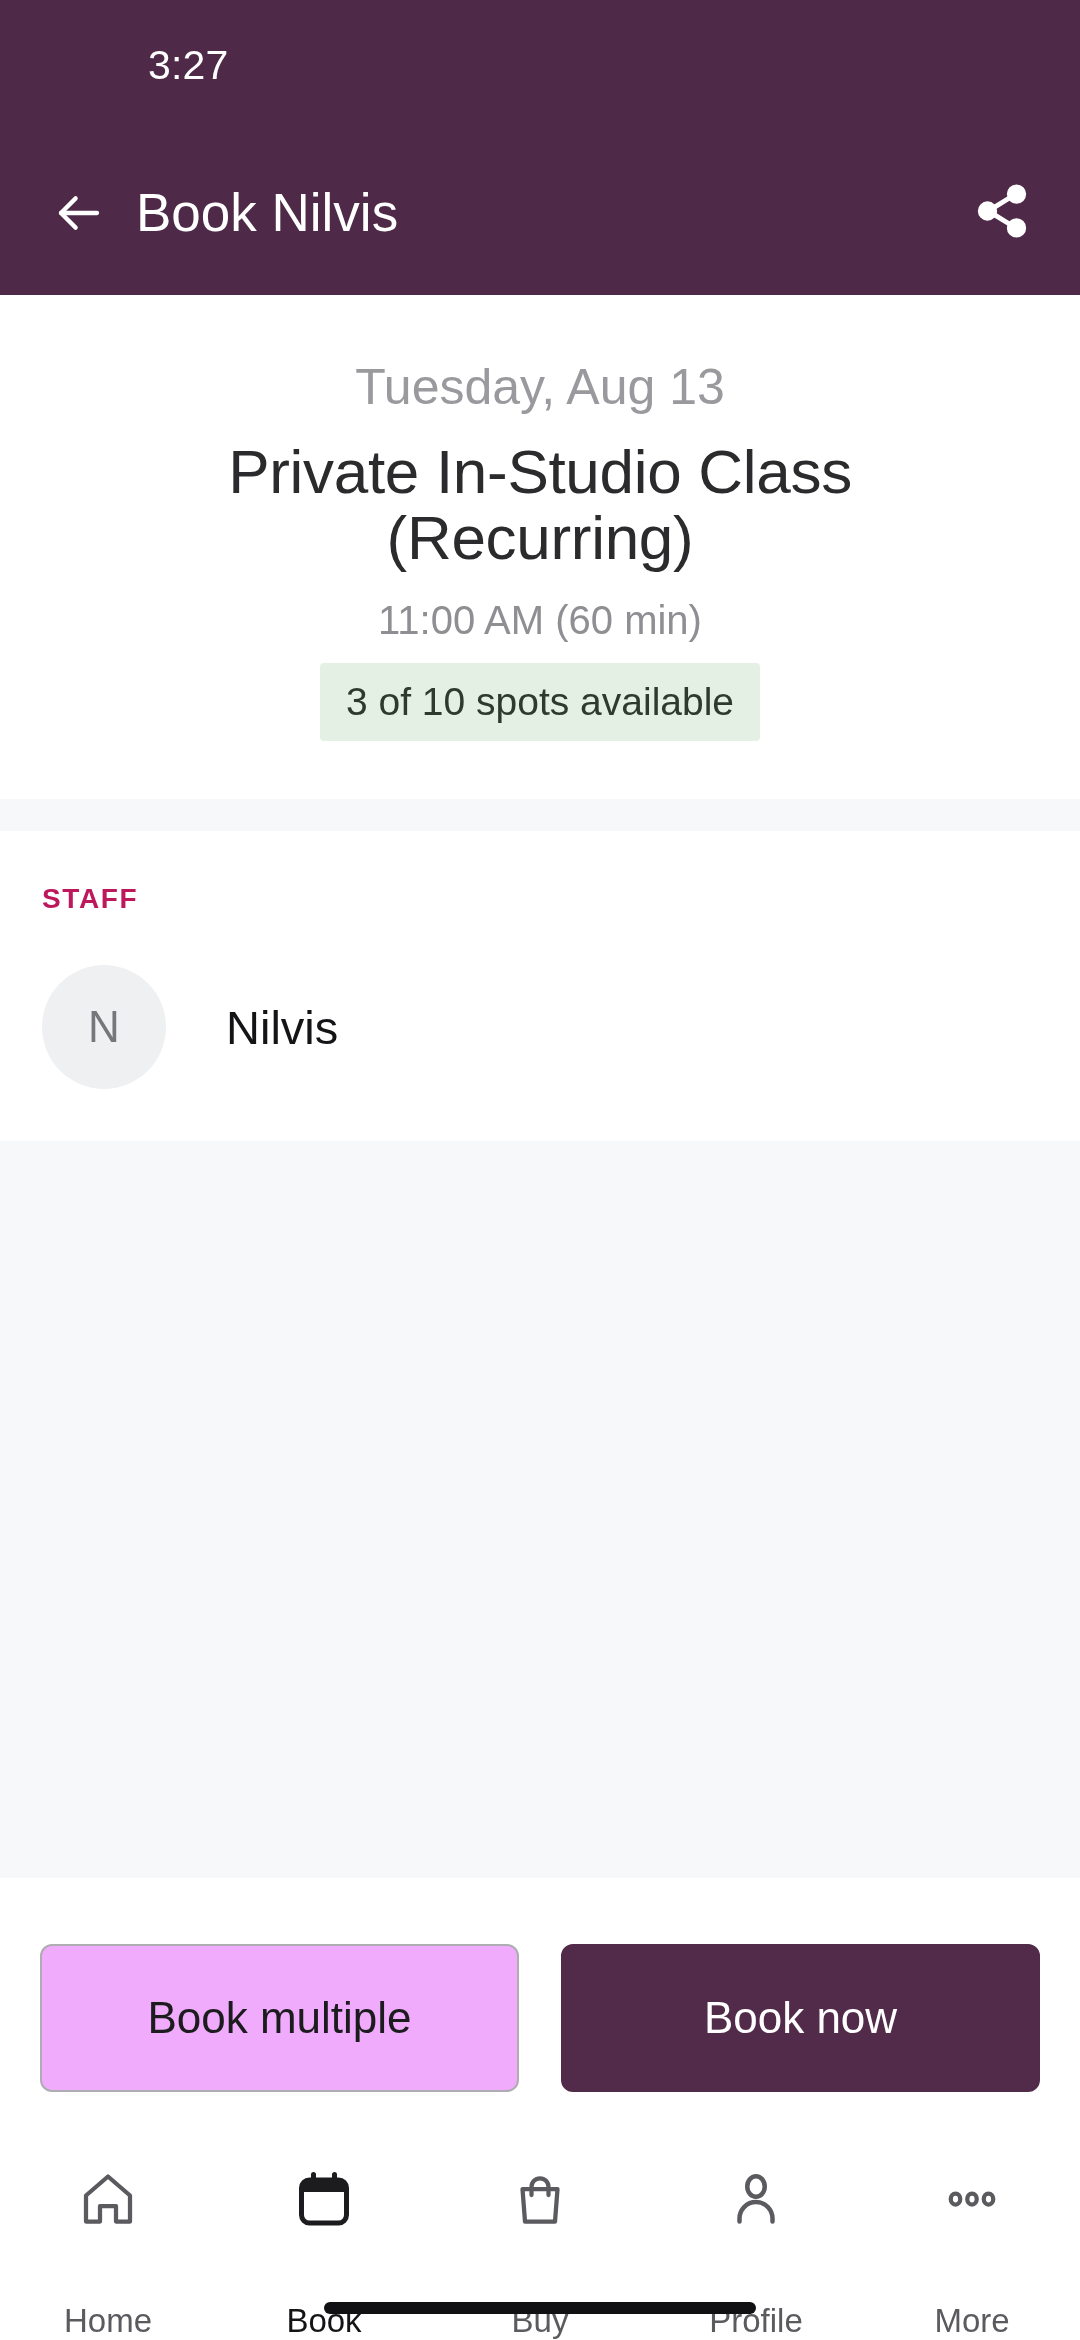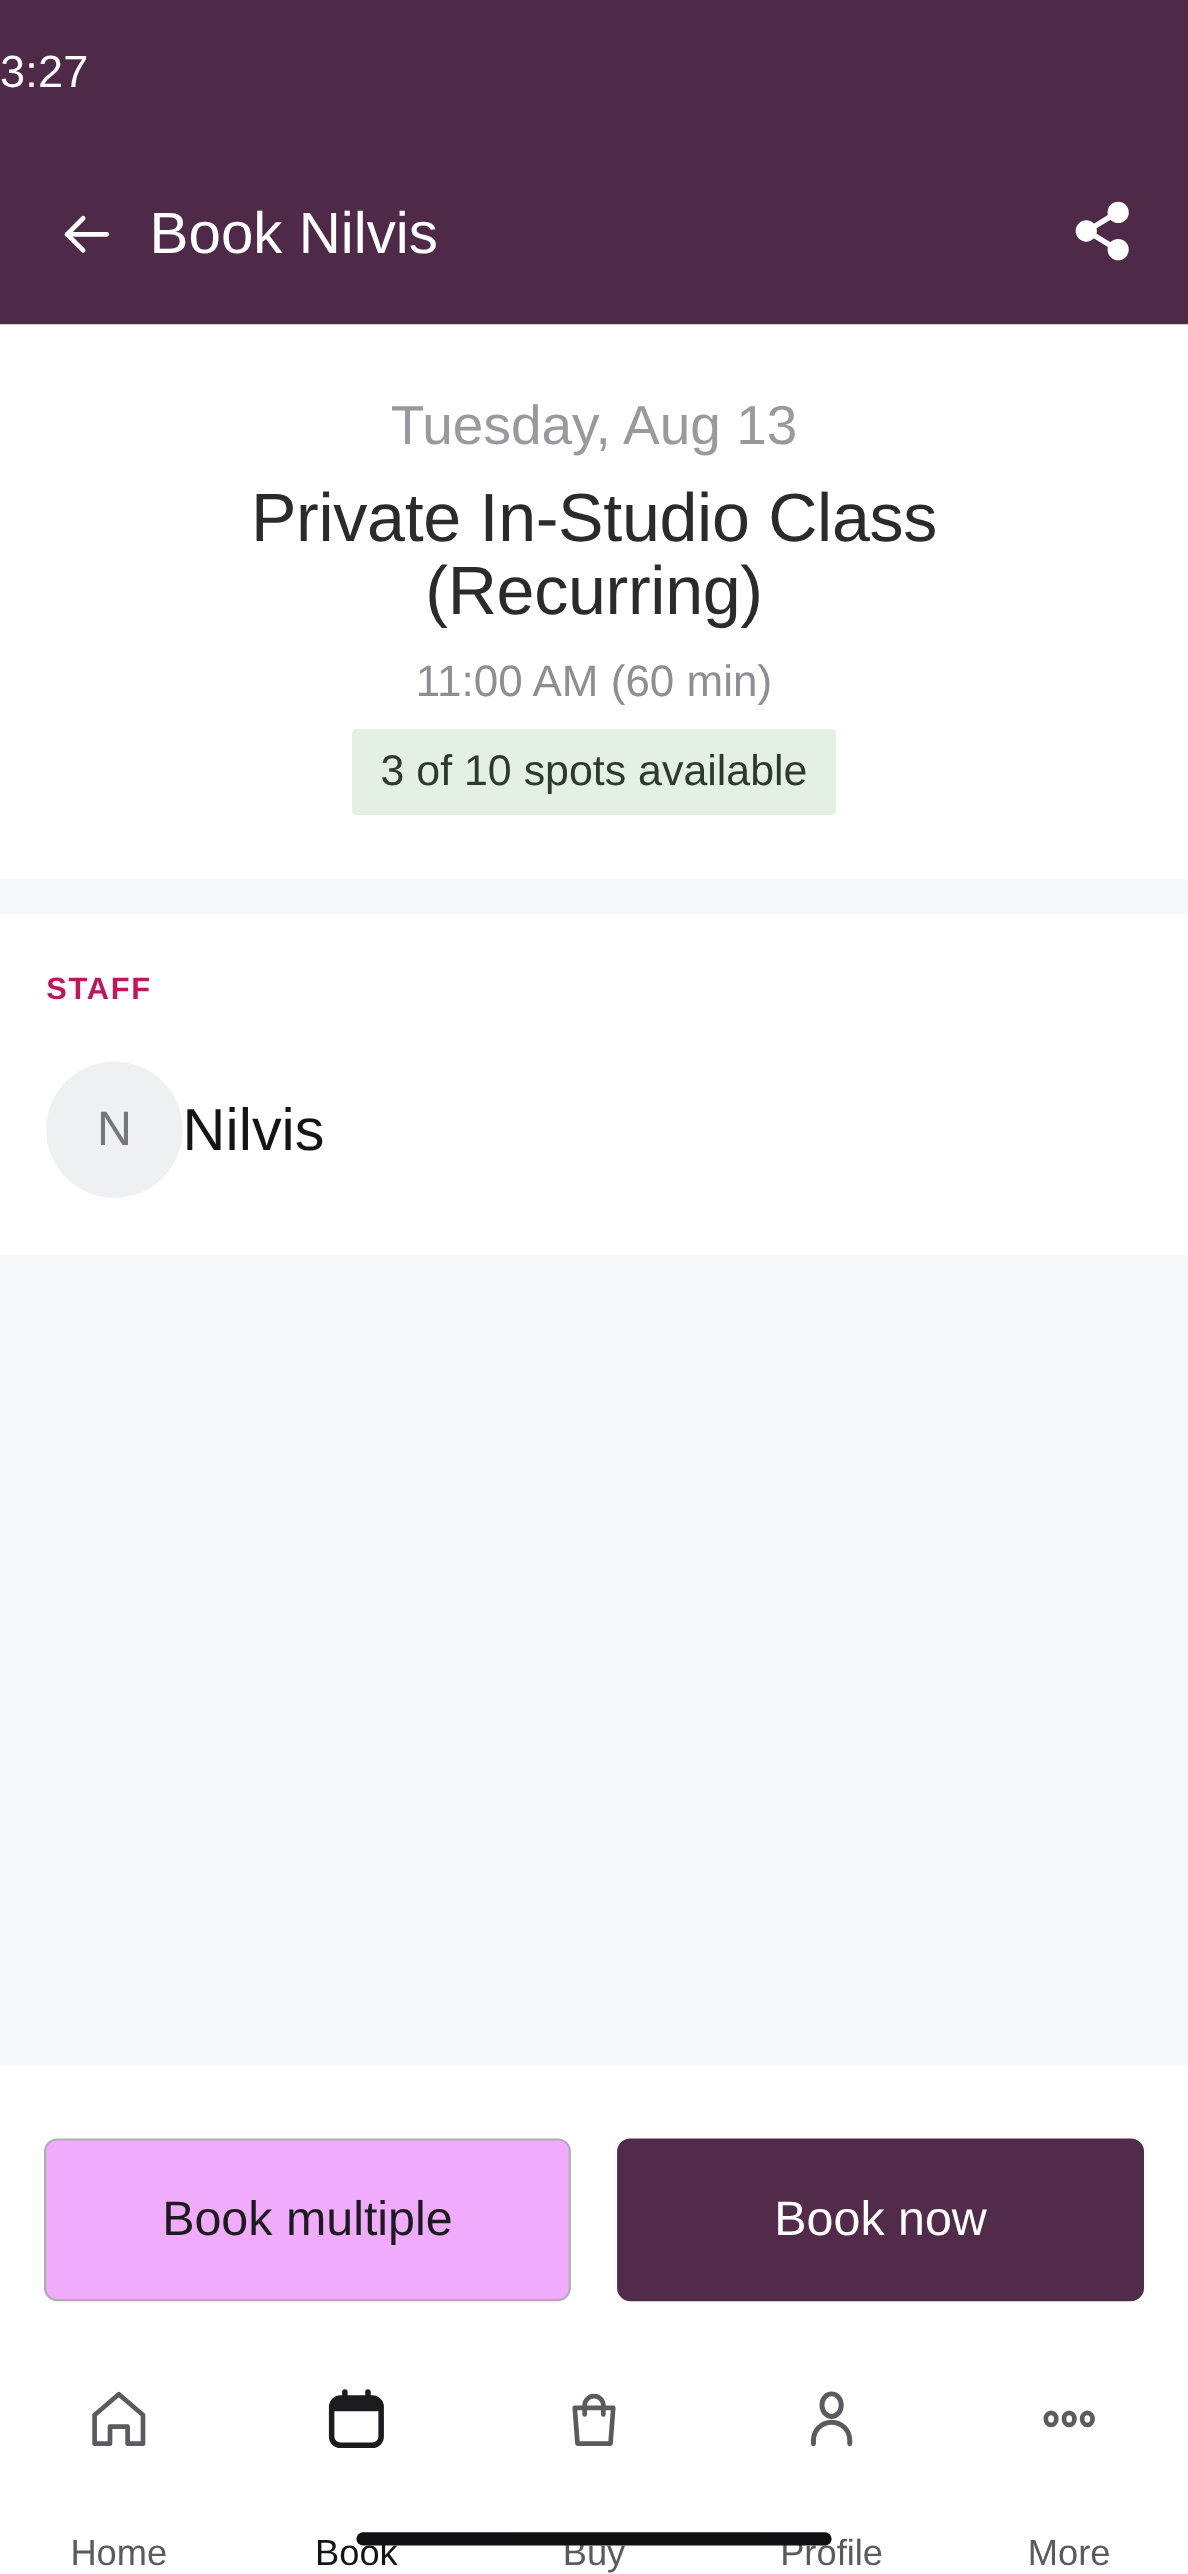--- a/index.html
+++ b/index.html
@@ -20,20 +20,21 @@
   
   .topbar {
     background:#4E2A48;
     flex:0 0 auto;
     height:295px;
     display:flex; flex-direction:column;
   }
   .statusbar {
     height:130px;
     display:flex; align-items:center;
+    padding-left:148px;
   }
   .status-time {
     color:#ffffff;
     font-size:41px;
     letter-spacing:0.2px;
   }
   .appbar {
     flex:1;
     display:flex; align-items:center;
     padding:0 40px 0 44px;
@@ -124,22 +125,23 @@
     border-radius:50%;
     background:#EFF0F2;
     display:flex; align-items:center; justify-content:center;
     flex:0 0 auto;
   }
   .avatar-initial {
     color:#76767b;
     font-size:44px;
   }
   .staff-name {
+    margin-left:60px;
     color:#141417;
-    font-size:54px;
+    font-size:47px;
   }
 
   
   .filler {
     background:#F7F8FA;
     flex:1 1 auto;
   }
 
   
   .actions {

